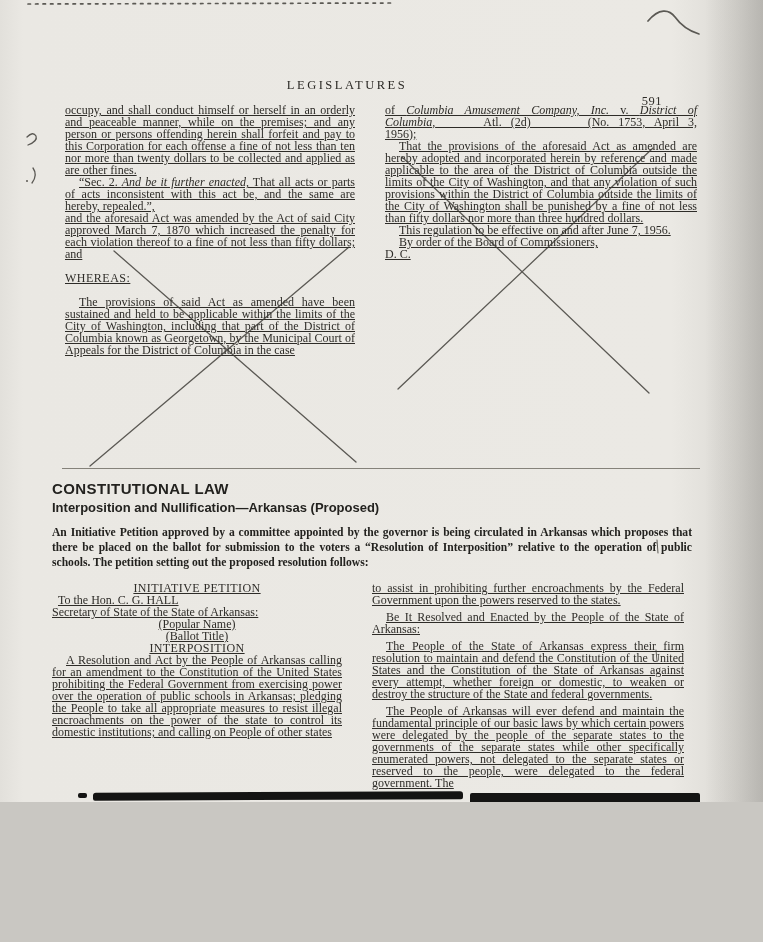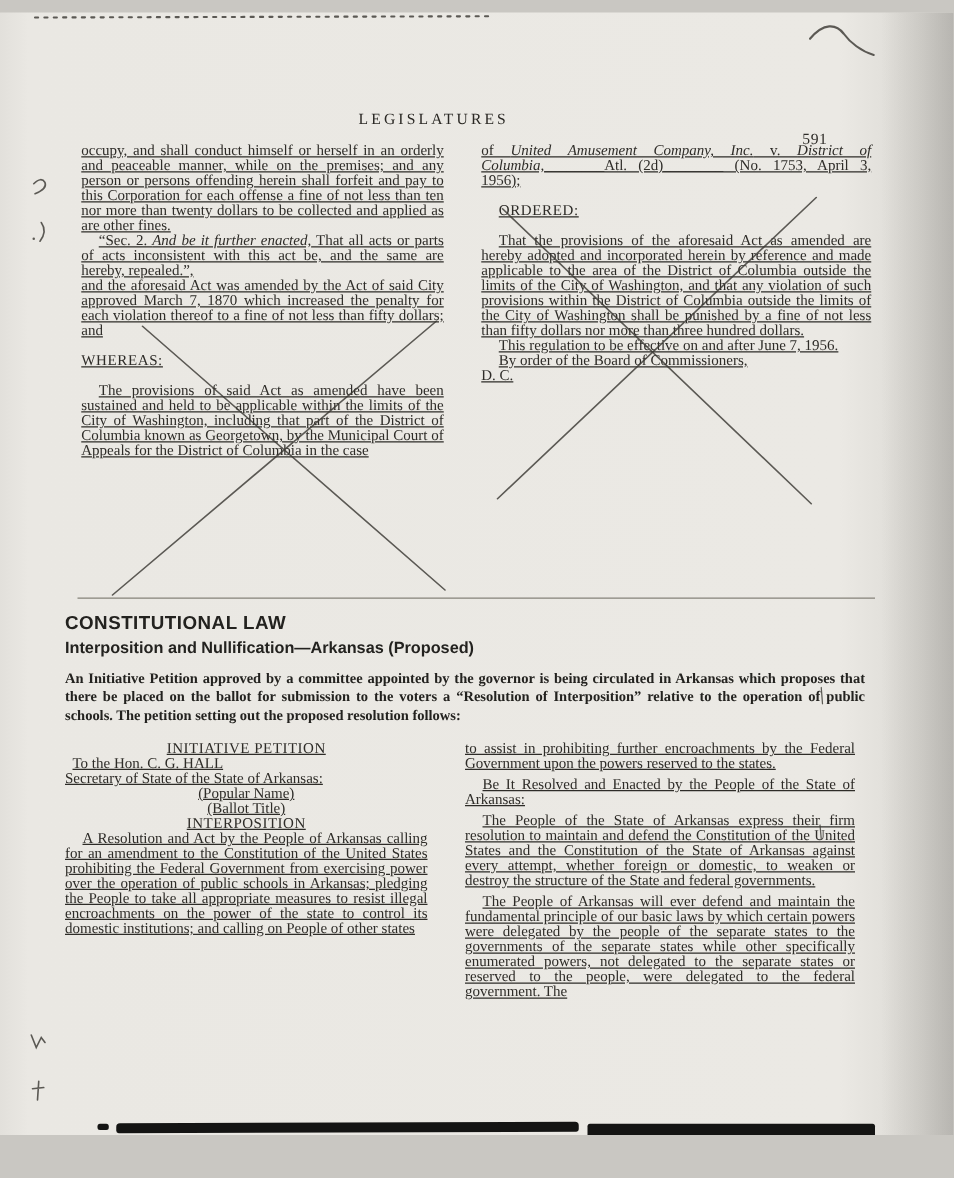--- a/index.html
+++ b/index.html
@@ -1,19 +1,19 @@
 <!DOCTYPE html>
 <html lang="en"><head>
 <meta charset="utf-8">
 <style>
   html,body{margin:0;padding:0;background:#c9c7c2;}
   .page{
     position:relative;
-    width:763px;height:898px;
-    margin:10px auto;
+    width:763px;height:802px;
+    margin:0 auto;
     overflow:hidden;
     background:linear-gradient(90deg,#e2e0db 0%,#eae8e3 3%,#ebe9e4 88%,#e0ded9 94%,#d7d5d0 100%);
     font-family:"Liberation Serif","DejaVu Serif",serif;
     color:#2e2c28;
   }
   .header{position:absolute;top:78px;left:62px;width:640px;height:16px;}
   .running-title{
     display:block;text-align:center;margin-right:70px;
     font-size:12.5px;letter-spacing:2.5px;color:#2a2824;
   }
@@ -71,22 +71,21 @@
 
   <div class="cols ordinance">
     <div class="col left">
       <p class="flush">occupy, and shall conduct himself or herself in an orderly and peaceable manner, while on the premises; and any person or persons offending herein shall forfeit and pay to this Corporation for each offense a fine of not less than ten nor more than twenty dollars to be collected and applied as are other fines.</p>
       <p class="indent"><span>“Sec. 2. </span><i>And be it further enacted,</i><span> That all acts or parts of acts inconsistent with this act be, and the same are hereby, repealed.”,</span></p>
       <p class="flush">and the aforesaid Act was amended by the Act of said City approved March 7, 1870 which increased the penalty for each violation thereof to a fine of not less than fifty dollars; and</p>
       <p class="heading-line">WHEREAS:</p>
       <p class="indent">The provisions of said Act as amended have been sustained and held to be applicable within the limits of the City of Washington, including that part of the District of Columbia known as Georgetown, by the Municipal Court of Appeals for the District of Columbia in the case</p>
     </div>
     <div class="col right">
-      <p class="flush"><span>of </span><i>United Amusement Company, Inc.</i><span> v. </span><i>District of Columbia,</i><span>________Atl. (2d)________ (No. 1753, April 3, 1956);</span></p>
-      <p class="heading-line ind">ORDERED:</p>
+      <p class="flush"><span>of </span><i>Columbia Amusement Company, Inc.</i><span> v. </span><i>District of Columbia,</i><span>________Atl. (2d)________ (No. 1753, April 3, 1956);</span></p>
       <p class="indent">That the provisions of the aforesaid Act as amended are hereby adopted and incorporated herein by reference and made applicable to the area of the District of Columbia outside the limits of the City of Washington, and that any violation of such provisions within the District of Columbia outside the limits of the City of Washington shall be punished by a fine of not less than fifty dollars nor more than three hundred dollars.</p>
       <p class="indent sp-before">This regulation to be effective on and after June 7, 1956.</p>
       <p class="indent sp-before"><span>By order of the Board of Commissioners,</span><br><span>D. C.</span></p>
     </div>
   </div>
 
   <div class="divider"></div>
 
   <div class="article">
     <h1>CONSTITUTIONAL LAW</h1>

